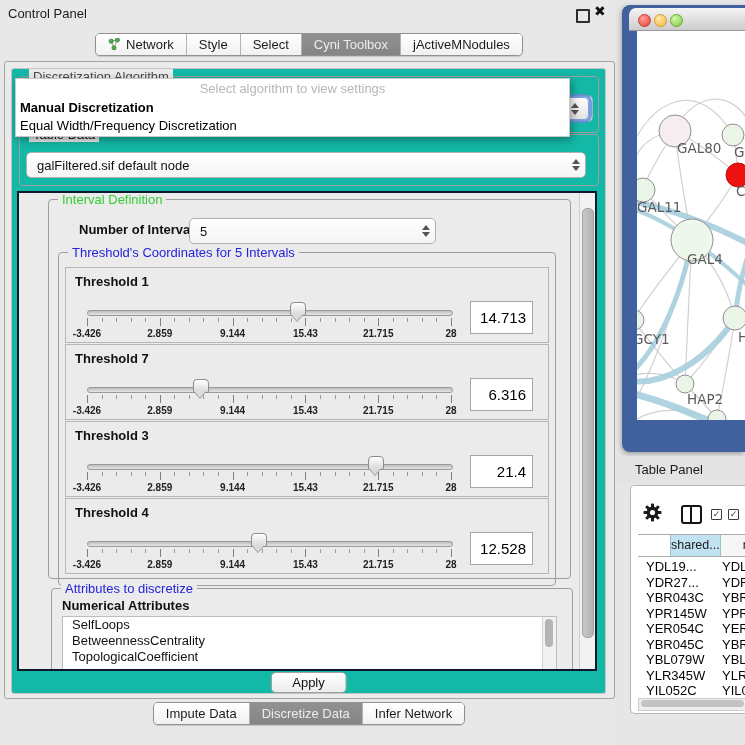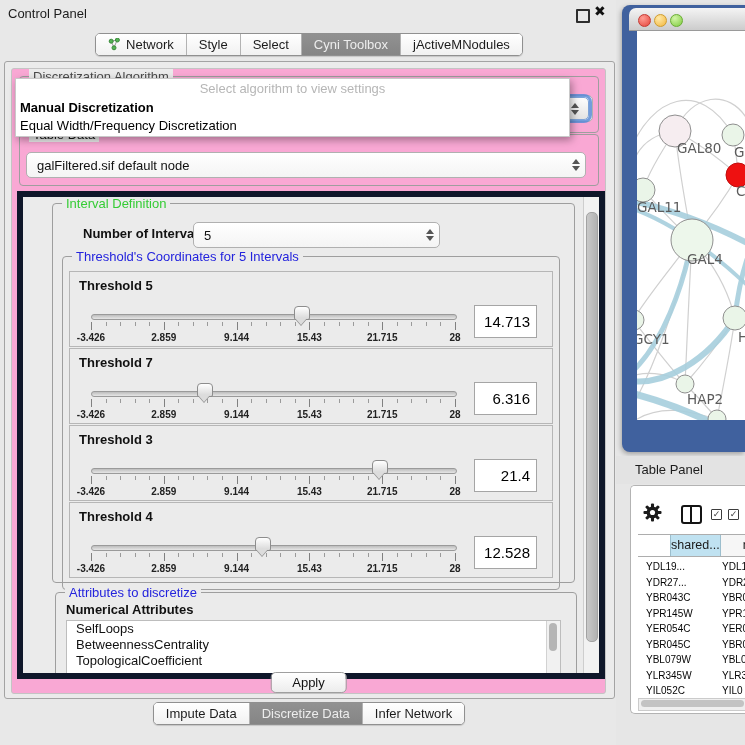--- a/index.html
+++ b/index.html
@@ -16,21 +16,21 @@
   .segbar{display:flex;border:1px solid #909090;border-radius:5px;overflow:hidden;
           background:#fff;box-shadow:0 1px 1px rgba(0,0,0,.15);}
   .seg{display:flex;align-items:center;gap:5px;padding:3px 12px;font-size:13px;color:#1c1c1c;
        background:linear-gradient(#ffffff,#f1f1f1);border-left:1px solid #b3b3b3;white-space:nowrap;}
   .seg:first-child{border-left:none;}
   .seg.selected{background:linear-gradient(#919191,#858585);color:#ededed;}
   #top-tabs{left:0;top:33px;width:618px;display:flex;justify-content:center;}
   #bottom-tabs{left:0;top:702px;width:618px;display:flex;justify-content:center;}
 
   #main-panel{left:4px;top:61px;width:609px;height:636px;border:1px solid #a3a3a3;border-radius:3px;background:#ebebeb;}
-  #inner-panel{left:6px;top:6px;width:593px;height:624px;border:1px solid #c4c4c4;border-radius:3px;background:#f9a8d4;}
+  #inner-panel{left:6px;top:6px;width:593px;height:624px;border:1px solid #c4c4c4;border-radius:3px;background:#14b8a6;}
 
   .group{border:1px solid #9e9e9e;border-radius:4px;}
   .group-title{position:absolute;top:-8px;left:9px;padding:0 4px;background:#ebebeb;font-size:13px;white-space:nowrap;}
   .gt-gray{color:#4a4a4a;}
   .gt-black{color:#141414;}
   .gt-green{color:#35cc35;}
   .gt-blue{color:#2323dd;}
 
   .combo{background:linear-gradient(#ffffff,#f4f4f4);border:1px solid #b0b0b0;border-radius:5px;
          font-size:13px;color:#111;display:flex;align-items:center;}
@@ -46,21 +46,21 @@
         box-shadow:0 0 0 3px rgba(90,140,215,.85);display:flex;flex-direction:column;align-items:center;justify-content:center;gap:2px;}
 
   
   #popup{left:15px;top:78px;width:553px;height:57px;background:#fff;border:1px solid #c9c9c9;
          box-shadow:2px 3px 8px rgba(0,0,0,.35);z-index:40;}
   #popup .ph{height:20px;line-height:20px;text-align:center;color:#b6b6b6;font-size:13px;}
   #popup .opt{height:18px;line-height:18px;padding-left:4px;font-size:13px;color:#000;}
   #popup .opt.current{font-weight:bold;}
 
   
-  #viewport{left:5px;top:122px;width:576px;height:476px;border:6px solid #0f172a;background:#ebebeb;overflow:hidden;}
+  #viewport{left:5px;top:122px;width:576px;height:476px;border:2px solid #0f172a;background:#ebebeb;overflow:hidden;}
   #vscroll{position:absolute;right:0;top:0;width:15px;height:100%;background:#f2f2f2;border-left:1px solid #cecece;}
   #vscroll .thumb{position:absolute;left:2px;top:15px;width:10px;height:428px;border-radius:5px;
                   background:linear-gradient(90deg,#c9c9c9,#b2b2b2);border:1px solid #a2a2a2;}
 
   
   #interval-group{left:29px;top:6px;width:521px;height:378px;}
   #noi-label{left:30px;top:22px;font-size:13px;font-weight:bold;color:#111;}
   #noi-combo{left:140px;top:18px;width:245px;height:24px;}
   #thr-group{left:9px;top:52px;width:496px;height:320px;padding-top:12px;}
 
@@ -114,21 +114,21 @@
   #tc-toolbar{position:absolute;left:0;top:0;width:100%;height:46px;background:#fff;}
   #split-icon{position:absolute;left:50px;top:19px;width:17px;height:15px;border:2px solid #141414;border-radius:3px;}
   #split-icon::after{content:"";position:absolute;left:7px;top:0;width:2px;height:15px;background:#141414;}
   .cbx{position:absolute;top:23px;width:9px;height:9px;border:1.5px solid #3c3c3c;border-radius:1px;font-size:9px;
        line-height:9px;text-align:center;color:#3c3c3c;}
   #tc-header{position:absolute;left:7px;top:48px;right:0;height:21px;display:flex;border-top:1px solid #adadad;border-bottom:1px solid #adadad;padding-left:32px;}
   #tc-h1{width:71px;background:#c0e2f1;border-left:1px solid #9cbecd;border-right:1px solid #9cbecd;
          font-size:12.5px;color:#1b1b1b;text-align:center;line-height:20px;}
   #tc-h2{flex:1;background:#f6f6f6;font-size:12.5px;color:#1b1b1b;line-height:20px;padding-left:22px;}
   #tc-rows{position:absolute;left:7px;top:73px;right:0;height:138px;overflow:hidden;}
-  .t-row{display:flex;height:15.5px;line-height:15.5px;font-size:10px;color:#050505;}
+  .t-row{display:flex;height:15.5px;line-height:15.5px;font-size:13px;color:#050505;}
   .t-c1{width:71px;padding-left:8px;overflow:hidden;white-space:nowrap;}
   .t-c2{flex:1;padding-left:5px;overflow:hidden;white-space:nowrap;}
   #tc-hscroll{position:absolute;left:7px;top:212px;right:0;height:11px;background:#efefef;border:1px solid #cbcbcb;border-right:none;}
   #tc-hscroll .thumb{position:absolute;left:2px;top:1px;width:96%;height:7px;border-radius:4px;background:#c3c3c3;}
 
   svg text{font-family:"DejaVu Sans","Liberation Sans",sans-serif;}
 </style>
 </head>
 <body>
 
@@ -201,21 +201,21 @@
             <span class="val">5</span>
             <span class="stepper">
               <span class="arr-up"></span>
               <span class="arr-dn"></span>
             </span>
           </div>
           <div id="thr-group" class="abs group">
             <span class="group-title gt-blue">Threshold's Coordinates for 5 Intervals</span>
             <div id="thresholds">
                 <div class="thr-box" style="top: 14px;">
-                  <div class="thr-label">Threshold 5</div>
+                  <div class="thr-label">Threshold 1</div>
                   <div class="slider">
                     <div class="track"></div>
                     <div class="thumb-k" style="left: 203.1px;"></div>
                     <div class="ticks">
                       <div class="tick major" style="left: 0%;"></div>
                       <div class="tick minor" style="left: 4%;"></div>
                       <div class="tick minor" style="left: 8%;"></div>
                       <div class="tick minor" style="left: 12%;"></div>
                       <div class="tick minor" style="left: 16%;"></div>
                       <div class="tick major" style="left: 20%;"></div>

